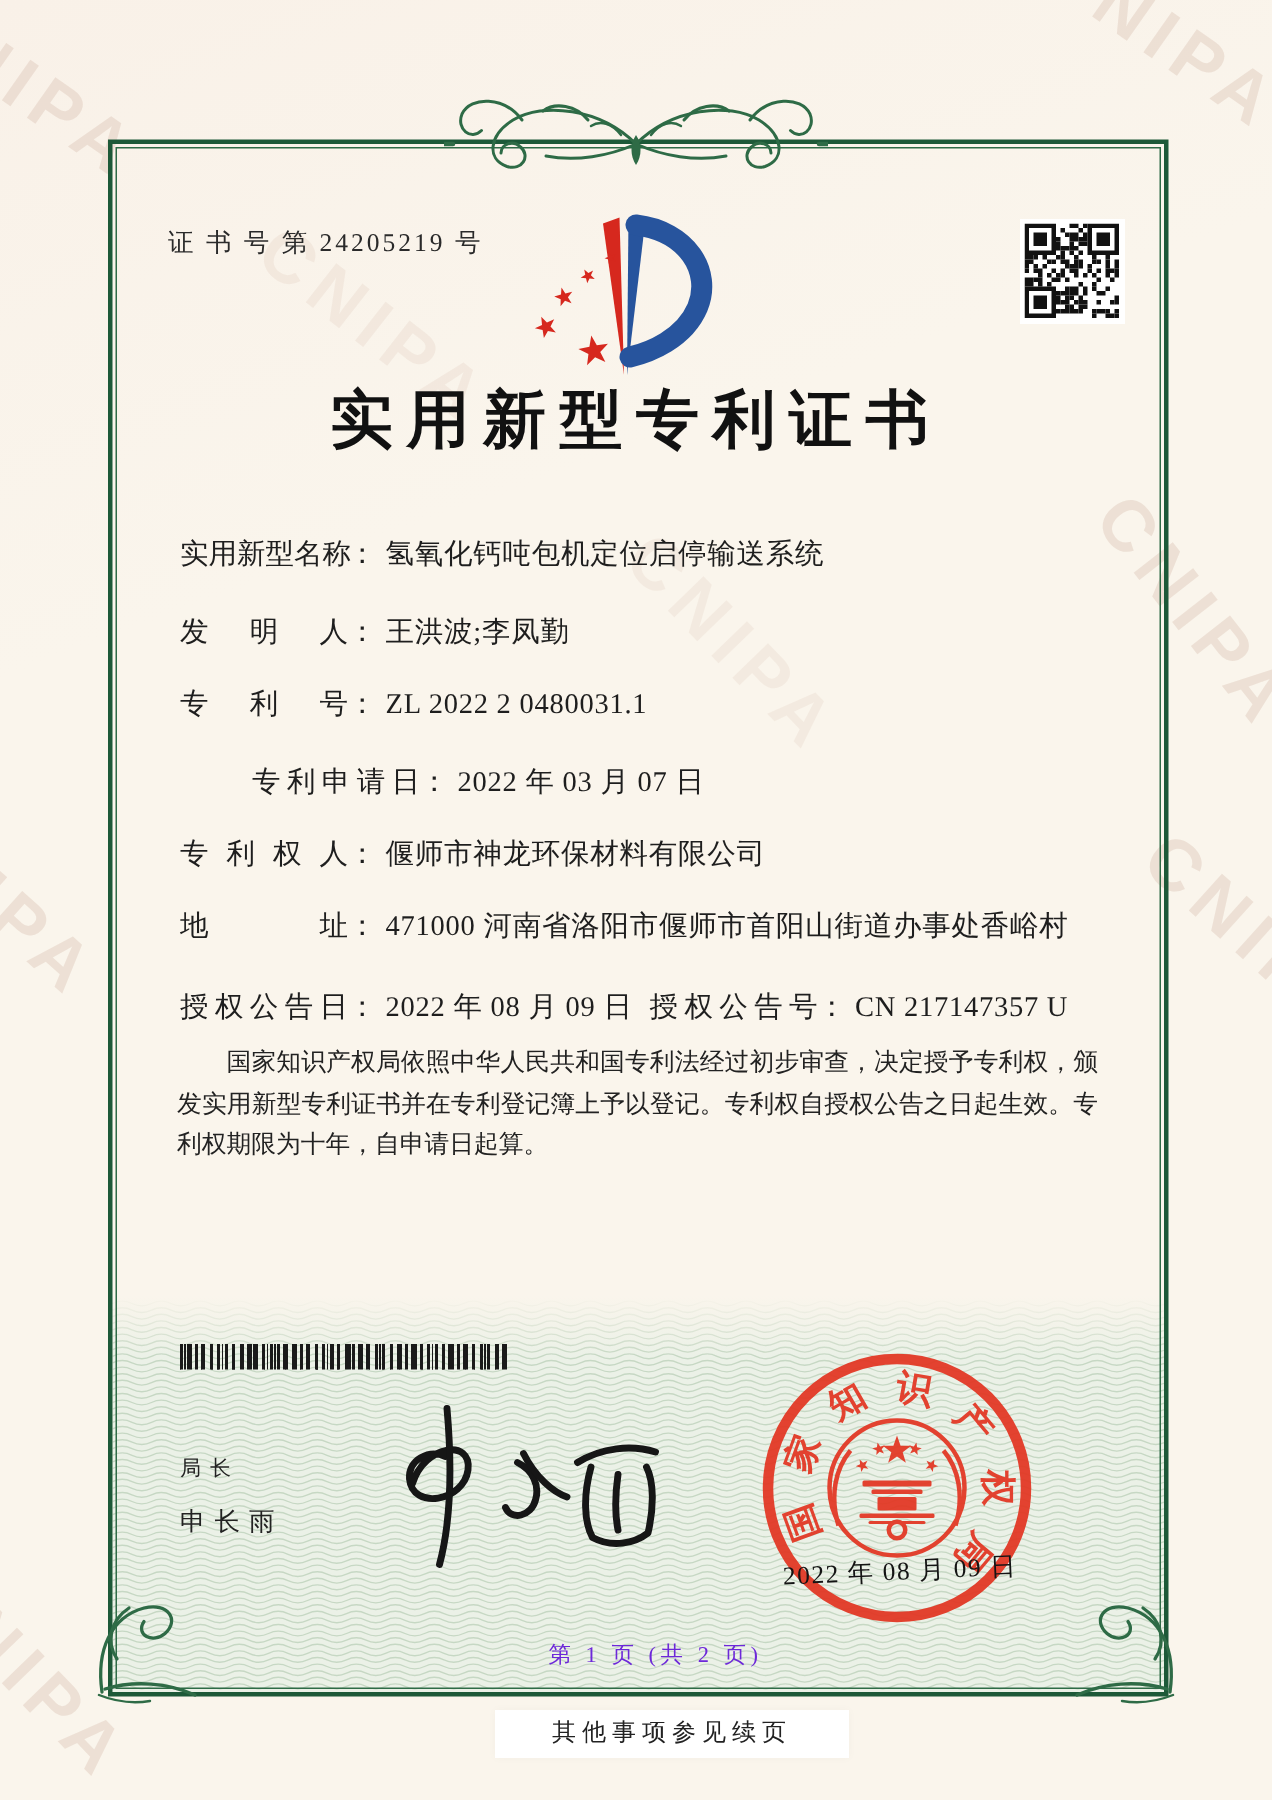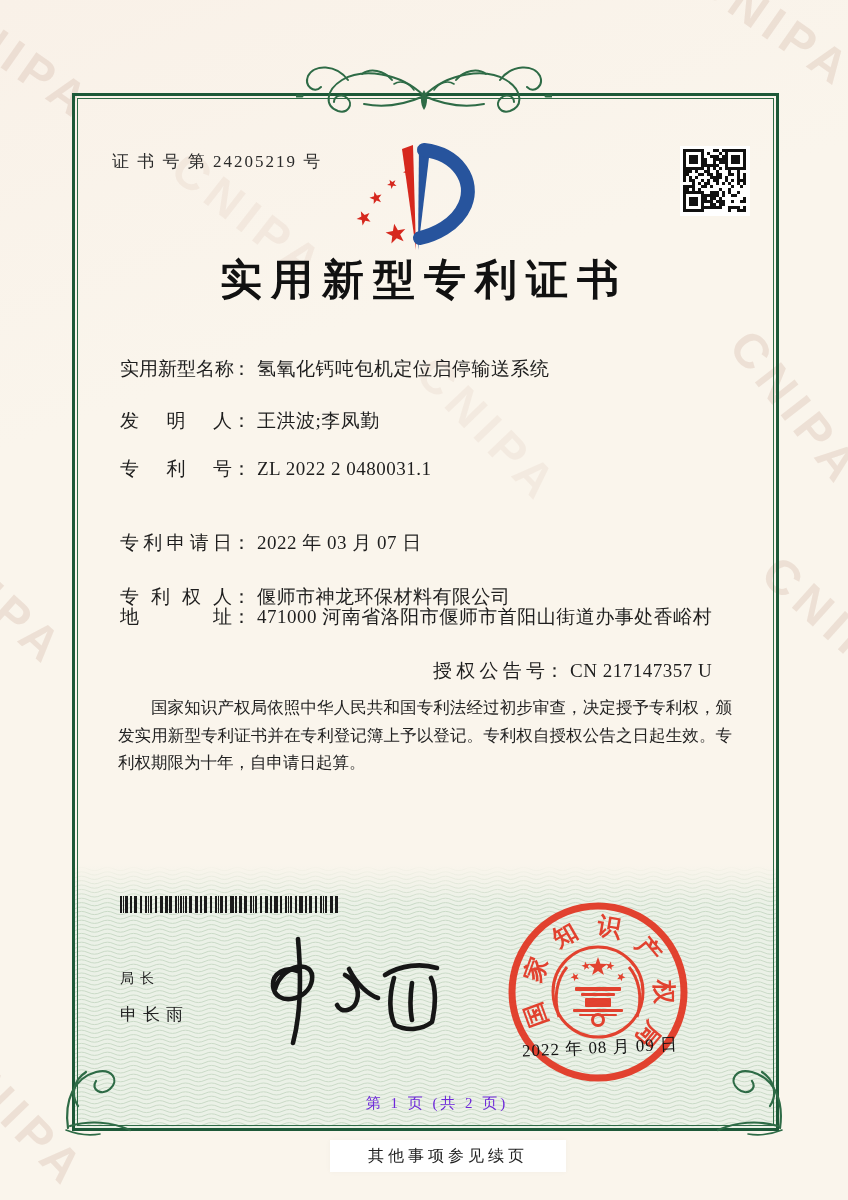--- a/index.html
+++ b/index.html
@@ -361,30 +361,31 @@
 
 <div class="field-row" style="top:356px;">
   <span class="flabel">实用新型名称</span><span class="colon">：</span><span class="fval">氢氧化钙吨包机定位启停输送系统</span>
 </div>
 <div class="field-row" style="top:408px;">
   <span class="flabel">发明人</span><span class="colon">：</span><span class="fval">王洪波;李凤勤</span>
 </div>
 <div class="field-row" style="top:456px;">
   <span class="flabel">专利号</span><span class="colon">：</span><span class="fval">ZL 2022 2 0480031.1</span>
 </div>
-<div class="field-row" style="top:530px;">
+<div class="field-row" style="top:508px;margin-left:48px;">
   <span class="flabel">专利申请日</span><span class="colon">：</span><span class="fval">2022 年 03 月 07 日</span>
 </div>
-<div class="field-row" style="top:556px;margin-top:28px;">
+<div class="field-row" style="top:556px;">
   <span class="flabel">专利权人</span><span class="colon">：</span><span class="fval">偃师市神龙环保材料有限公司</span>
 </div>
 <div class="field-row" style="top:604px;">
   <span class="flabel">地址</span><span class="colon">：</span><span class="fval">471000 河南省洛阳市偃师市首阳山街道办事处香峪村</span>
 </div>
 <div class="field-row" style="top:658px;">
+  <span><span class="flabel">授权公告日</span><span class="colon">：</span><span class="fval">2022 年 08 月 09 日</span></span>
   <span class="field2"><span class="flabel">授权公告号</span><span class="colon">：</span><span class="fval">CN 217147357 U</span></span>
 </div>
 
 <div class="body-text">
   <p>国家知识产权局依照中华人民共和国专利法经过初步审查，决定授予专利权，颁发实用新型专利证书并在专利登记簿上予以登记。专利权自授权公告之日起生效。专利权期限为十年，自申请日起算。</p>
 </div>
 
 <div class="barcode"></div>
 
 <div class="signer-role">局长</div>

